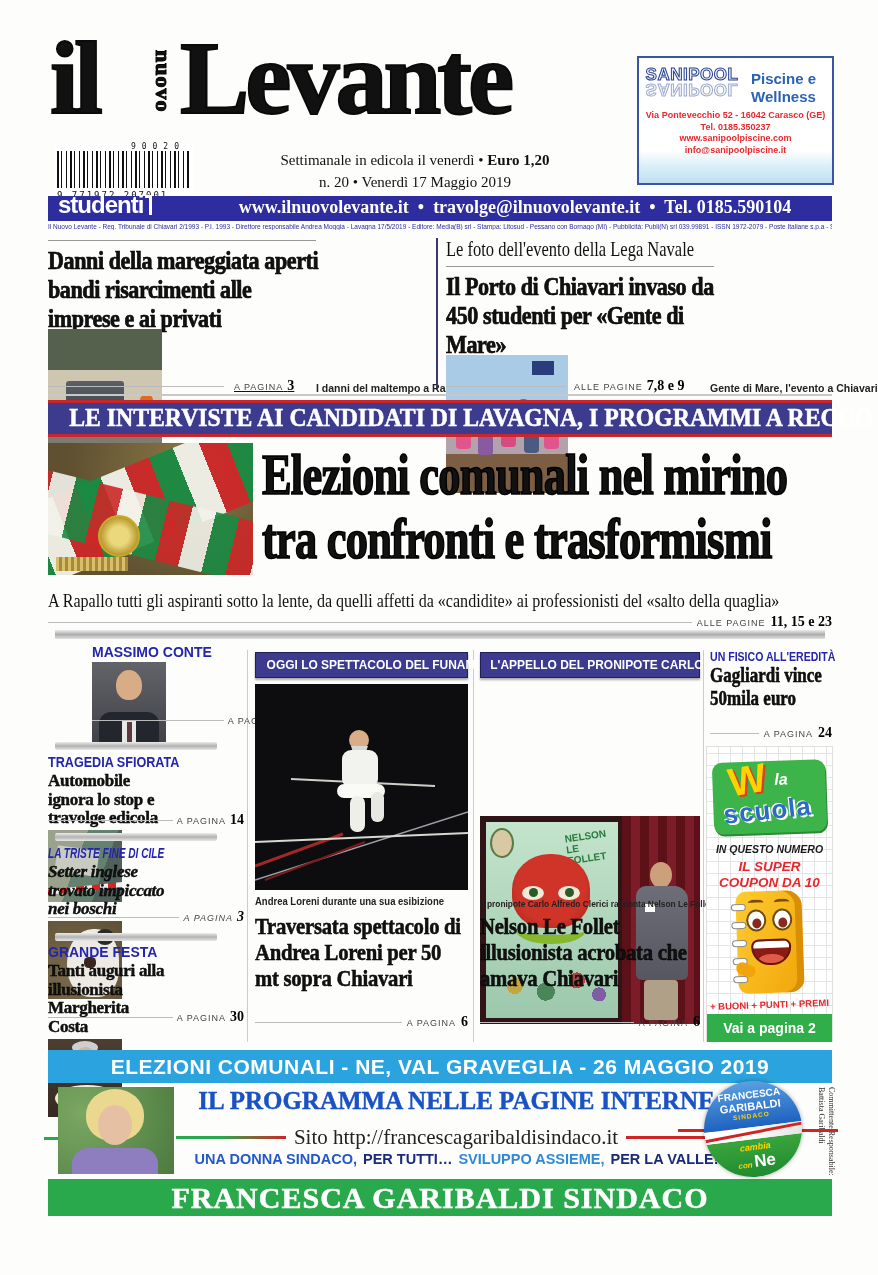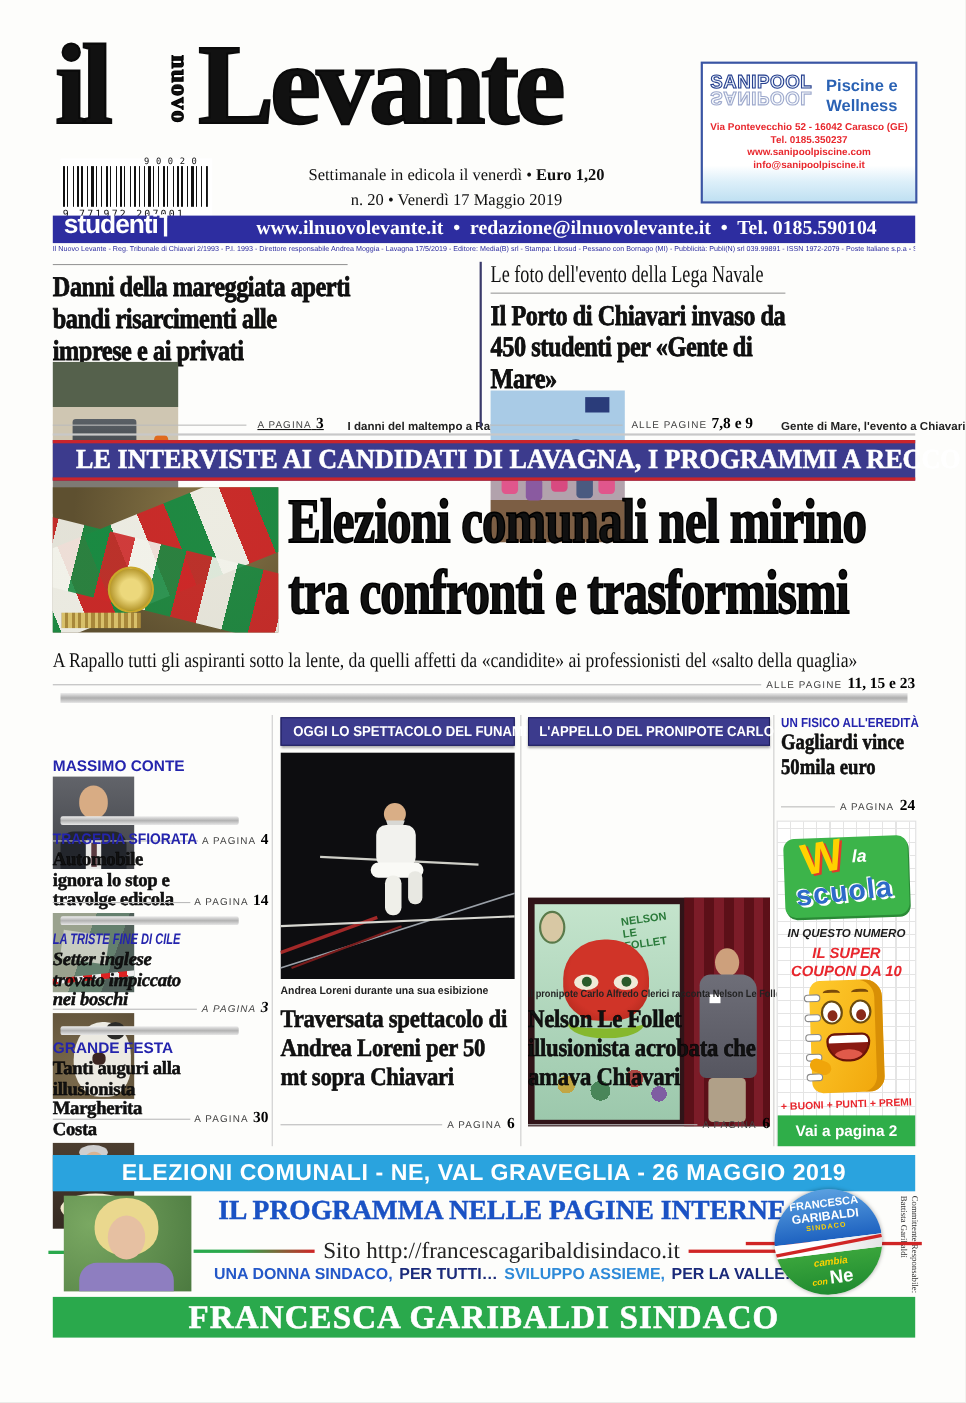--- a/index.html
+++ b/index.html
@@ -261,21 +261,21 @@
   </div>
 
   <div class="ab nbar">
     <div class="nw-logo">
       <span>studenti</span>
       <span class="nw-bracket"></span>
     </div>
     <div class="nbar-text">
       <span>www.ilnuovolevante.it</span>
       &nbsp;<span>•</span>&nbsp;
-      <span>redazione@ilnuovolevante.it</span>
+      <span>travolge@ilnuovolevante.it</span>
       &nbsp;<span>•</span>&nbsp;
       <span>Tel. 0185.590104</span>
     </div>
   </div>
   <div class="ab imprint">Il Nuovo Levante - Reg. Tribunale di Chiavari 2/1993 - P.I. 1993 - Direttore responsabile Andrea Moggia - Lavagna 17/5/2019 - Editore: Media(B) srl - Stampa: Litosud - Pessano con Bornago (MI) - Pubblicità: Publi(N) srl 039.99891 - ISSN 1972-2079 - Poste Italiane s.p.a - Spedizione in A.P. - D.L. 353/2003 (conv. in L. 27/02/2004 n° 46) - art. 1 comma 1 - DCB LO - MI</div>
 
   <div class="ab tbox" style="left:48px; top:236px; width:384px;">
     <div class="khr"></div>
     <div class="thead">Danni della mareggiata aperti bandi risarcimenti alle imprese e ai privati</div>
     <div class="tphoto ph ph-maltempo" style="right:0; width:114px; height:138px;">
@@ -333,21 +333,21 @@
     <span class="line"></span>
     <span class="plabel">ALLE PAGINE</span>
     <span class="pnum">11, 15 e 23</span>
   </div>
   <div class="ab gbar"></div>
 
   <div class="ab cdiv" style="left:247px;"></div>
   <div class="ab cdiv" style="left:473px;"></div>
   <div class="ab cdiv" style="left:703px;"></div>
 
-  <div class="ab brief" style="top:688px; height:84px;">
+  <div class="ab brief" style="top:644px; height:84px;margin-left:44px;">
     <div class="bk">MASSIMO CONTE</div>
     <div class="bphoto ph ph-conte" style="width:74px; height:84px;">
       <div class="chead"></div>
       <div class="cshoulders"></div>
       <div class="cshirt"></div>
       <div class="ctie"></div>
     </div>
     <div class="briefref">
       <span class="line"></span>
       <span class="plabel">A PAGINA</span>

